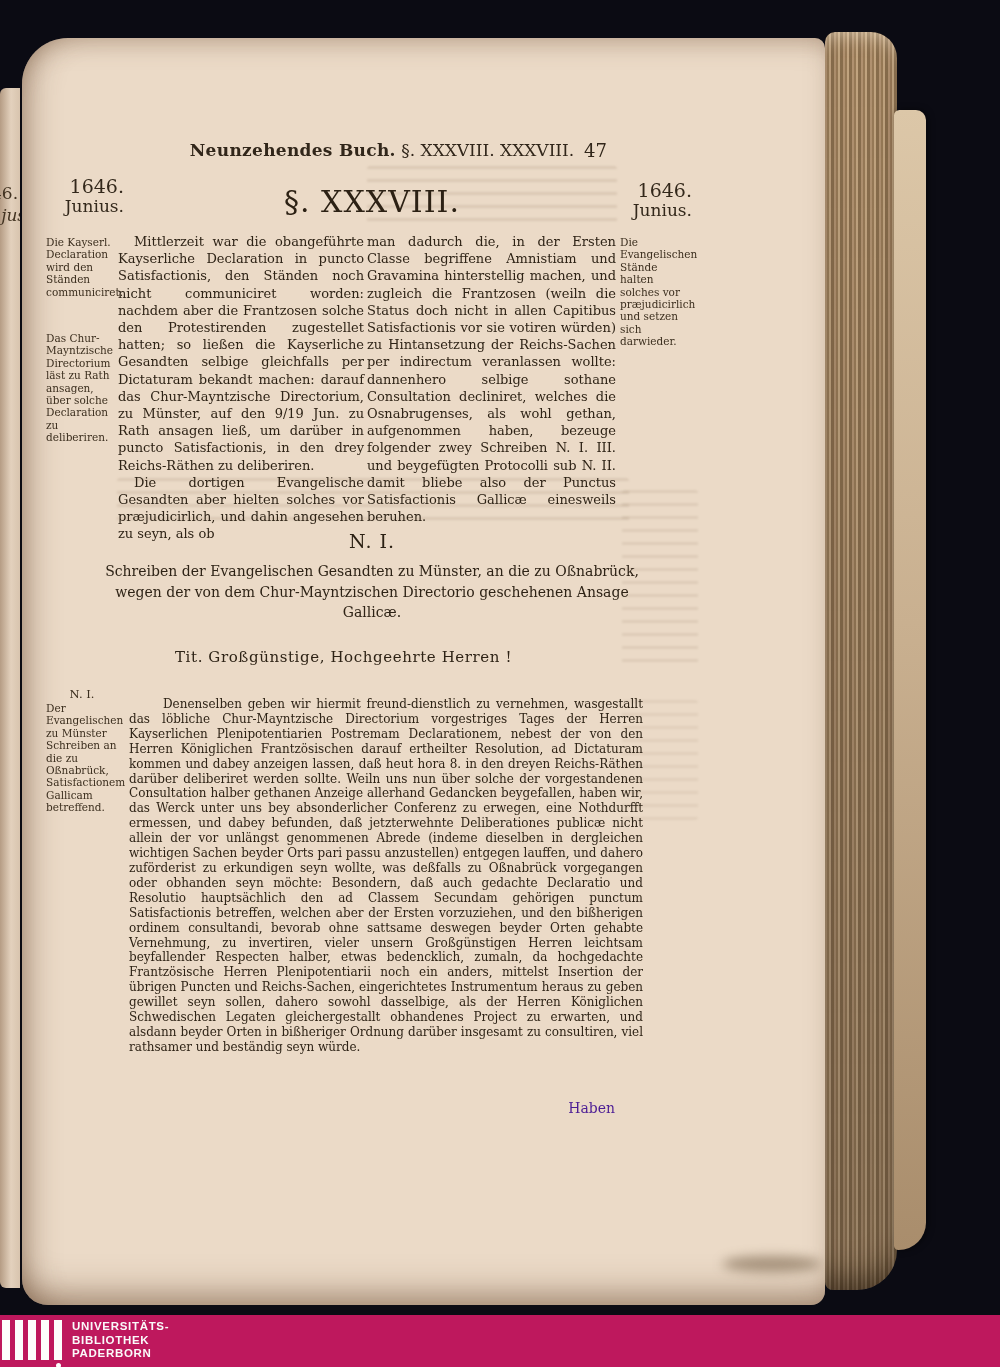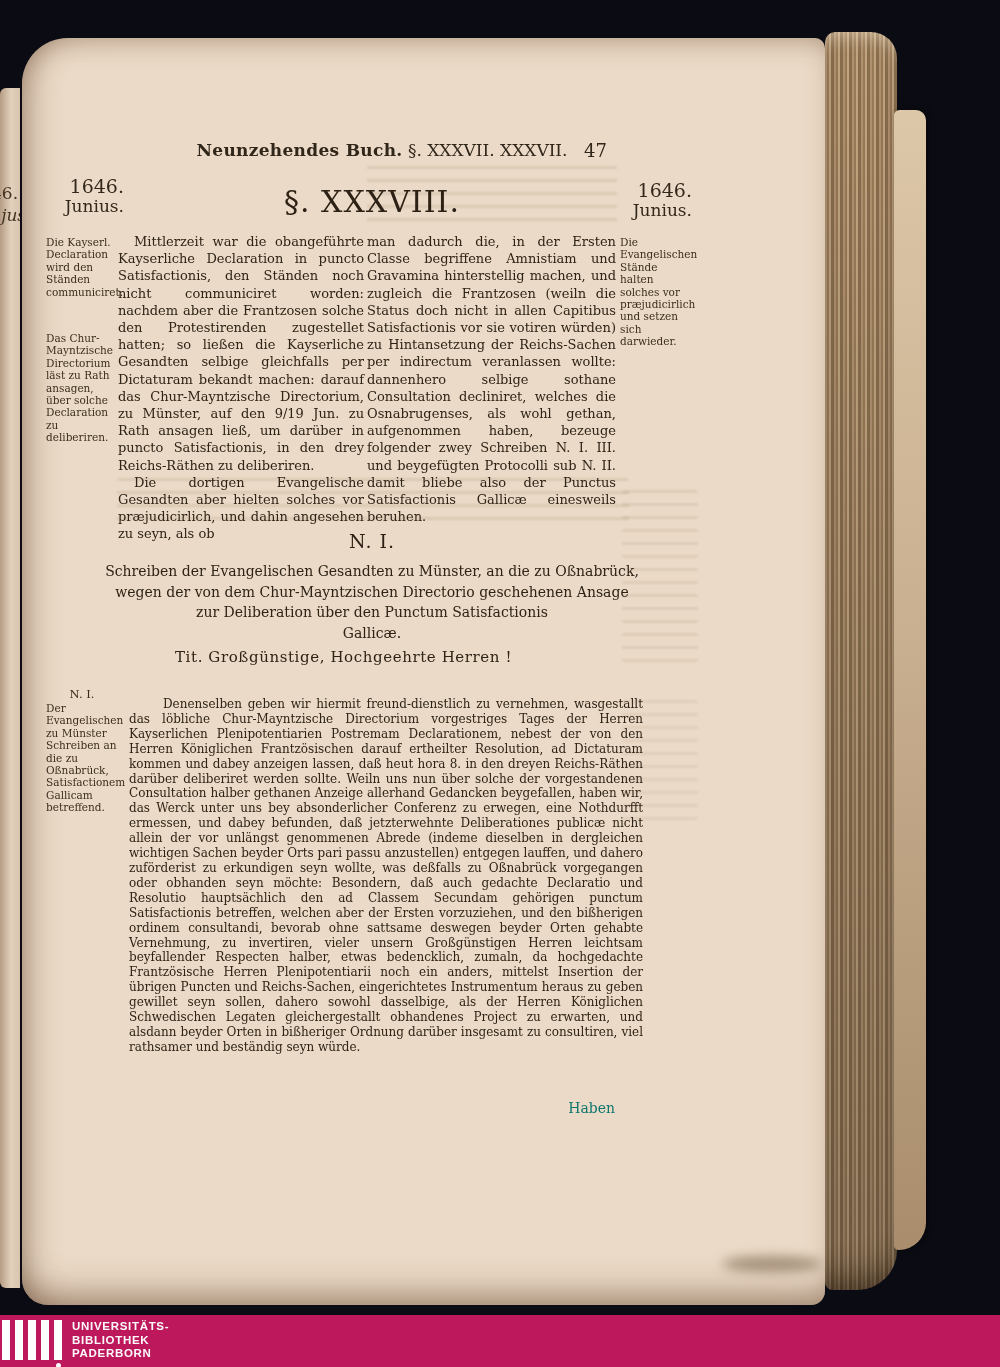--- a/index.html
+++ b/index.html
@@ -63,21 +63,21 @@
   .col-right{left:345px;width:249px;}
   .n1-heading{position:absolute;left:100px;top:492px;width:500px;text-align:center;
               font-size:19px;letter-spacing:1px;color:#2c2114;}
   .n1-title{position:absolute;left:55px;top:523px;width:590px;text-align:center;
             font-size:14px;line-height:20.5px;color:#2e2316;}
   .n1-title div{white-space:nowrap;}
   .salutation{position:absolute;left:153px;top:610px;font-size:15px;letter-spacing:.6px;color:#2e2316;}
   .letter{position:absolute;left:91px;top:643px;width:514px;margin:16px;font-size:12px;
           line-height:14.9px;text-align:justify;text-indent:34px;color:#2e2316;}
   .catchword{position:absolute;left:91px;top:1062px;width:514px;text-align:right;
-             padding-right:12px;box-sizing:border-box;font-size:14px;color:#0f766e;}
+             padding-right:12px;box-sizing:border-box;font-size:14px;color:#4c1d95;}
   
   .footer-bar{position:absolute;left:0;top:1315px;width:1000px;height:52px;background:#be185d;}
   .bars{position:absolute;left:2px;top:5px;height:46px;}
   .bar{position:absolute;top:0;width:8px;height:40px;background:#fdfdfd;}
   .b1{left:0;}.b2{left:13px;}.b3{left:26px;}.b4{left:39px;}.b5{left:52px;}
   .bar-dot{position:absolute;left:54px;top:43px;width:5px;height:5px;background:#fdfdfd;border-radius:50%;}
   .logo-text{position:absolute;left:72px;top:5px;font-family:"Liberation Sans", sans-serif;
              font-size:11.5px;font-weight:bold;line-height:13.5px;letter-spacing:.7px;color:#fafafa;}
 </style>
 </head>
@@ -92,21 +92,21 @@
 
   <div class="page">
     <div class="ghost g1"></div>
     <div class="ghost g2"></div>
     <div class="ghost g3"></div>
     <div class="ghost g4"></div>
     <div class="smudge"></div>
 
     <div class="running-title">
       <span class="fraktur-bold">Neunzehendes Buch.</span>
-      <span>§. XXXVII. XXXVII.</span>
+      <span>§. XXXVIII. XXXVIII.</span>
     </div>
     <div class="page-number">47</div>
 
     <div class="dateline dl-left">
       <div class="yr">1646.</div>
       <div>Junius.</div>
     </div>
     <div class="dateline dl-right">
       <div class="yr">1646.</div>
       <div>Junius.</div>
@@ -124,21 +124,20 @@
     </div>
     <div class="col col-right">
       <p style="text-indent:0;">man dadurch die, in der Ersten Classe begriffene Amnistiam und Gravamina hinterstellig machen, und zugleich die Frantzosen (weiln die Status doch nicht in allen Capitibus Satisfactionis vor sie votiren würden) zu Hintansetzung der Reichs-Sachen per indirectum veranlassen wollte: dannenhero selbige sothane Consultation decliniret, welches die Osnabrugenses, als wohl gethan, aufgenommen haben, bezeuge folgender zwey Schreiben N. I. III. und beygefügten Protocolli sub N. II. damit bliebe also der Punctus Satisfactionis Gallicæ einesweils beruhen.</p>
     </div>
 
     <div class="n1-heading">N. I.</div>
 
     <div class="n1-title">
       <div>Schreiben der Evangelischen Gesandten zu Münster, an die zu Oßnabrück,</div>
       <div>wegen der von dem Chur-Mayntzischen Directorio geschehenen Ansage</div>
-      <div>zur Deliberation über den Punctum Satisfactionis</div>
       <div>Gallicæ.</div>
     </div>
 
     <div class="salutation">Tit. Großgünstige, Hochgeehrte Herren !</div>
 
     <div class="marginal n1-label">N. I.</div>
     <div class="marginal n1-note">Der Evangelischen zu Münster Schreiben an die zu Oßnabrück, Satisfactionem Gallicam betreffend.</div>
 
     <p class="letter">Denenselben geben wir hiermit freund-dienstlich zu vernehmen, wasgestallt das löbliche Chur-Mayntzische Directorium vorgestriges Tages der Herren Kayserlichen Plenipotentiarien Postremam Declarationem, nebest der von den Herren Königlichen Frantzösischen darauf ertheilter Resolution, ad Dictaturam kommen und dabey anzeigen lassen, daß heut hora 8. in den dreyen Reichs-Räthen darüber deliberiret werden sollte. Weiln uns nun über solche der vorgestandenen Consultation halber gethanen Anzeige allerhand Gedancken beygefallen, haben wir, das Werck unter uns bey absonderlicher Conferenz zu erwegen, eine Nothdurfft ermessen, und dabey befunden, daß jetzterwehnte Deliberationes publicæ nicht allein der vor unlängst genommenen Abrede (indeme dieselben in dergleichen wichtigen Sachen beyder Orts pari passu anzustellen) entgegen lauffen, und dahero zuförderist zu erkundigen seyn wollte, was deßfalls zu Oßnabrück vorgegangen oder obhanden seyn möchte: Besondern, daß auch gedachte Declaratio und Resolutio hauptsächlich den ad Classem Secundam gehörigen punctum Satisfactionis betreffen, welchen aber der Ersten vorzuziehen, und den bißherigen ordinem consultandi, bevorab ohne sattsame deswegen beyder Orten gehabte Vernehmung, zu invertiren, vieler unsern Großgünstigen Herren leichtsam beyfallender Respecten halber, etwas bedencklich, zumaln, da hochgedachte Frantzösische Herren Plenipotentiarii noch ein anders, mittelst Insertion der übrigen Puncten und Reichs-Sachen, eingerichtetes Instrumentum heraus zu geben gewillet seyn sollen, dahero sowohl dasselbige, als der Herren Königlichen Schwedischen Legaten gleichergestallt obhandenes Project zu erwarten, und alsdann beyder Orten in bißheriger Ordnung darüber insgesamt zu consultiren, viel rathsamer und beständig seyn würde.</p>
 

